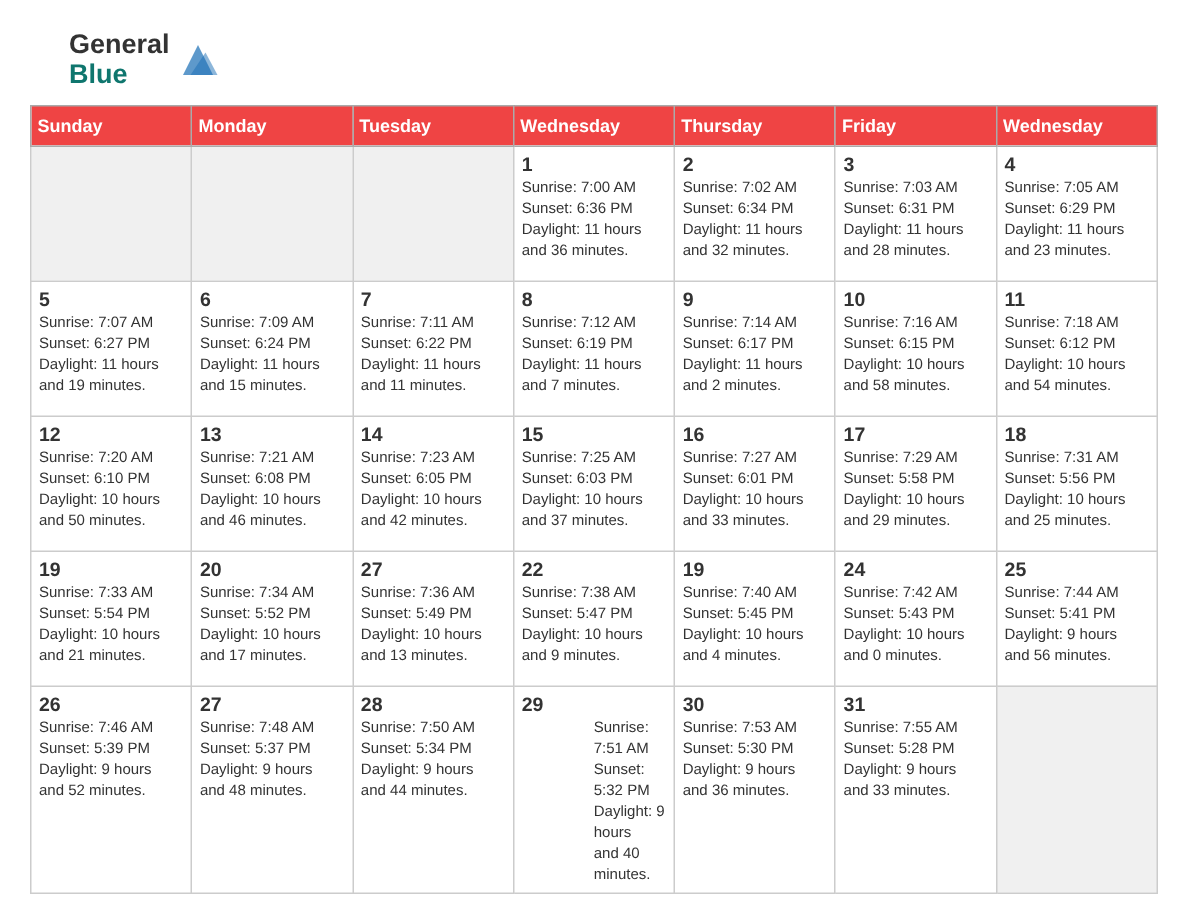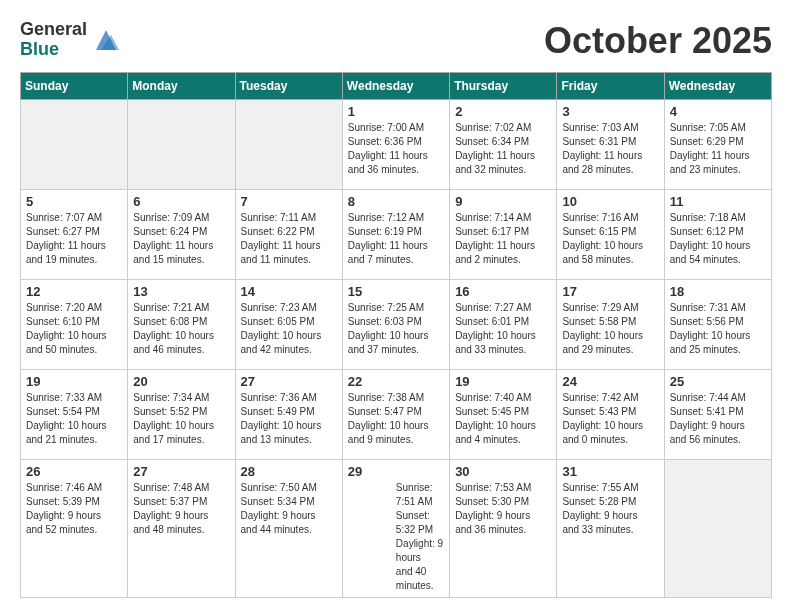--- a/index.html
+++ b/index.html
@@ -8,20 +8,21 @@
       background: #fff;
       width: 792px;
       min-height: 612px;
       padding: 20px;
     }
     .header {
       display: flex;
       justify-content: space-between;
       align-items: flex-start;
       margin-bottom: 10px;
+      margin-left: 26px;
     }
     .logo {
       display: flex;
       align-items: center;
     }
     .logo-text {
       display: flex;
       flex-direction: column;
       line-height: 1.1;
     }
@@ -51,21 +52,21 @@
     .location {
       font-size: 16px;
       color: #555;
     }
     table {
       width: 100%;
       border-collapse: collapse;
       table-layout: fixed;
     }
     th {
-      background-color: #0f766e;
+      background-color: #ef4444;
       color: #fff;
       font-size: 12px;
       font-weight: bold;
       padding: 6px 4px;
       text-align: left;
       border: 1px solid #aaa;
     }
     td {
       border: 1px solid #ccc;
       vertical-align: top;
@@ -98,21 +99,20 @@
     <div class="logo-text">
       <span class="logo-general">General</span>
       <span class="logo-blue">Blue</span>
     </div>
     <svg class="logo-icon" viewBox="0 0 30 30">
       <polygon points="5,25 15,5 25,25" fill="#1a6db5" opacity="0.7"></polygon>
       <polygon points="10,25 20,10 28,25" fill="#1a6db5" opacity="0.5"></polygon>
     </svg>
   </div>
   <div class="title-block">
-    <div class="month-title">October 2025</div>
   </div>
 </div>
 
 <table>
   <thead>
     <tr id="header-row">
         <th>Sunday</th>
         <th>Monday</th>
         <th>Tuesday</th>
         <th>Wednesday</th>

